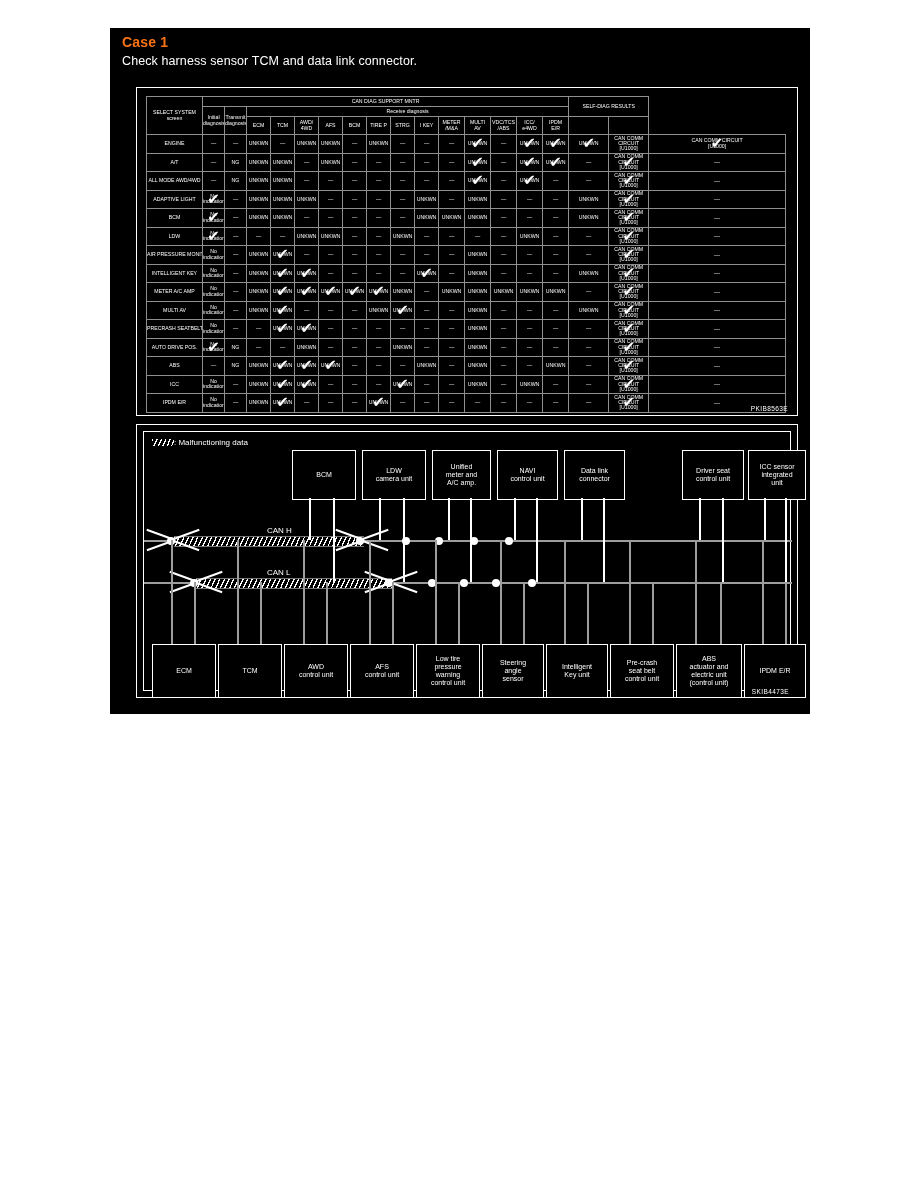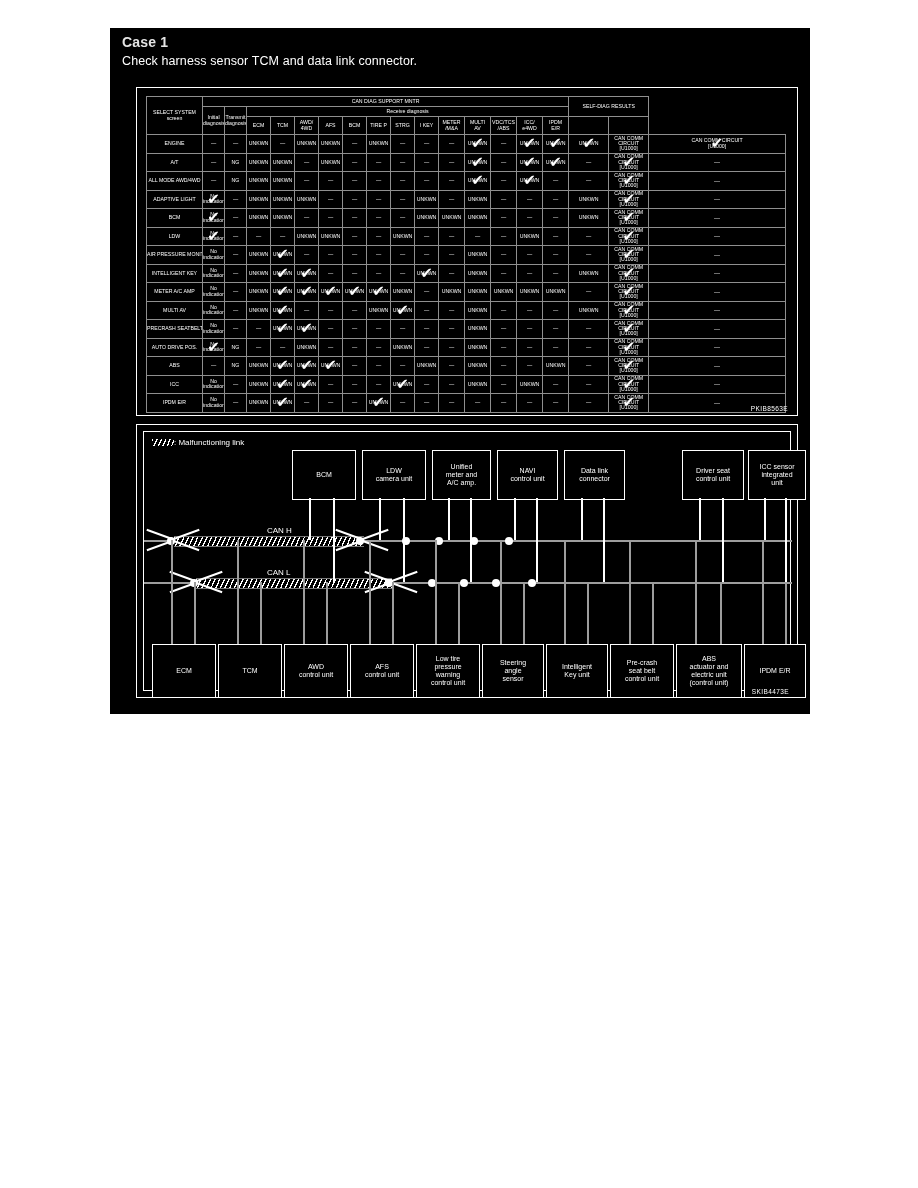--- a/index.html
+++ b/index.html
@@ -1,20 +1,20 @@
 <!DOCTYPE html>
 <html><head>
 <meta charset="utf-8">
 <style>
   html,body{margin:0;padding:0;background:#ffffff;}
   body{font-family:"Liberation Sans",sans-serif;width:918px;height:1188px;position:relative;overflow:hidden;}
 
   .page-black{position:absolute;left:110px;top:28px;width:700px;height:686px;background:#000;}
 
-  .case-title{position:absolute;left:12px;top:6px;color:#e5e5e5;font-size:14px;font-weight:bold;letter-spacing:.2px;}
+  .case-title{position:absolute;left:12px;top:6px;color:#f97316;font-size:14px;font-weight:bold;letter-spacing:.2px;}
   .case-sub{position:absolute;left:12px;top:26px;color:#fff;font-size:12.5px;letter-spacing:.1px;}
 
   
   .tbl-panel{position:absolute;left:26px;top:59px;width:660px;height:327px;border:1.5px solid #fff;background:#000;}
   table.diag{border-collapse:collapse;position:absolute;left:9px;top:8px;width:640px;table-layout:fixed;}
   table.diag td,table.diag th{border:1px solid #8f8f8f;color:#fff;text-align:center;vertical-align:middle;
      font-size:5.2px;font-weight:normal;padding:0;line-height:1.05;overflow:hidden;}
   .hdr-top{font-size:6px;height:9px;}
   .hdr-mid{font-size:5.6px;height:9px;}
   .hdr-col{height:17px;font-size:5.6px;}
@@ -421,21 +421,21 @@
             <td class="cell sd"><span style="font-size:6px">—</span></td>
           </tr>
         </tbody>
       </table>
     <div class="figid">PKIB8563E</div>
   </div>
 
   <div class="dia-panel">
     <div class="dia-inner" id="diaInner">
       <div class="legend">
-        <span class="hatchbox"></span><span>: Malfunctioning link</span>
+        <span class="hatchbox"></span><span>: Malfunctioning data</span>
       </div>
     <div class="ubox" style="left:148px;top:18px;width:62px;height:48px">
           <b>BCM</b>
         </div>
         <div class="ubox" style="left:218px;top:18px;width:62px;height:48px">
           <b>LDW<br>camera unit</b>
         </div>
         <div class="ubox" style="left:288px;top:18px;width:57px;height:48px">
           <b>Unified<br>meter and<br>A/C amp.</b>
         </div>

